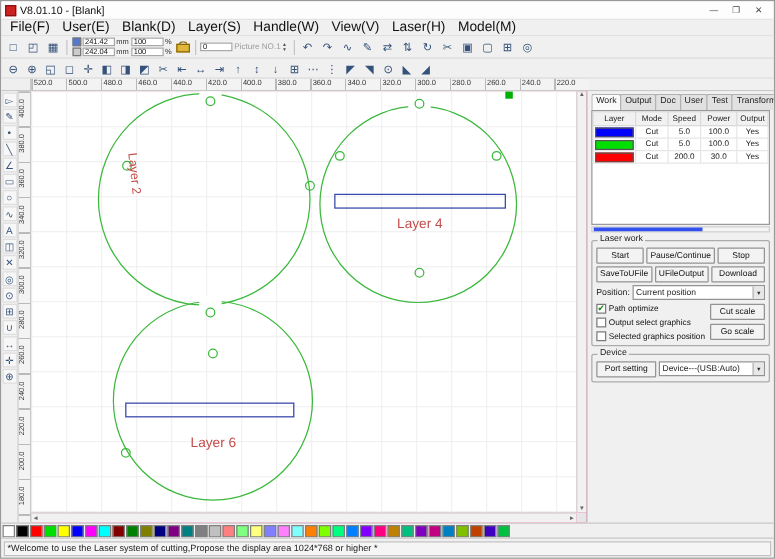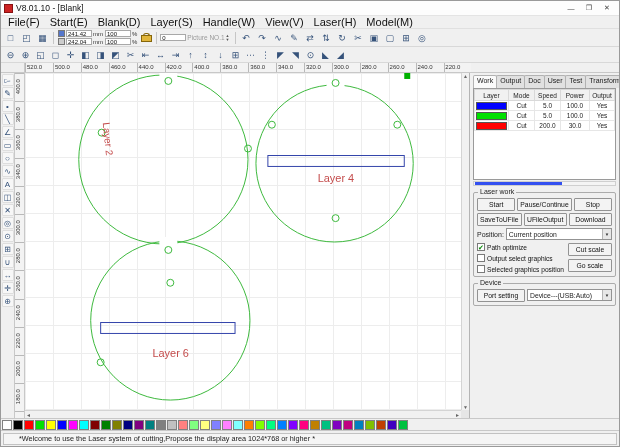--- a/index.html
+++ b/index.html
@@ -82,21 +82,21 @@
   .optleft { flex:1; display:flex; flex-direction:column; gap:3px; }
   .optright { flex:0 0 44px; display:flex; flex-direction:column; gap:3px; }
   .chk { display:flex; align-items:center; gap:2px; font-size:6.6px; white-space:nowrap; color:#111; }
   .box { flex:0 0 8px; width:8px; height:8px; background:#fff; border:1px solid #7a7a7a; font-size:7px; line-height:7px; color:#0a8a0a; display:flex; align-items:center; justify-content:center; }
   .devrow { display:flex; gap:2px; }
   .devrow .btn { flex:0 0 48px; }
   
   .palette { flex:0 0 12px; background:#f0f0f0; border-top:1px solid #c8c8c8; display:flex; align-items:center; padding-left:1px; overflow:hidden; }
   .swatch { flex:0 0 10px; width:10px; height:10px; border:1px solid #808080; margin-right:1px; }
   .statusbar { flex:0 0 16px; background:#f0f0f0; border-top:1px solid #c8c8c8; display:flex; align-items:center; gap:2px; padding:0 2px; }
-  .spanel { border:1px solid #c2c2c2; background:#f5f5f5; height:12px; line-height:10px; font-size:7.3px; padding:0 15px; color:#222; overflow:hidden; white-space:nowrap; }
+  .spanel { border:1px solid #c2c2c2; background:#f5f5f5; height:12px; line-height:10px; font-size:7.3px; padding:0 2px; color:#222; overflow:hidden; white-space:nowrap; }
   .status-msg { flex:1; }
   .status-coords { flex:0 0 118px; }
 </style>
 </head>
 <body>
 
 <div class="window">
 
   <div class="titlebar">
     <span class="appicon"></span>
@@ -104,21 +104,21 @@
     <span class="wincontrols">
       <span class="wc">—</span>
       <span class="wc">❐</span>
       <span class="wc close">✕</span>
     </span>
   </div>
 
   <div class="menubar">
 
   <span class="menu-item">File(F)</span>
-      <span class="menu-item">Start(E)</span>
+      <span class="menu-item">User(E)</span>
       <span class="menu-item">Blank(D)</span>
       <span class="menu-item">Layer(S)</span>
       <span class="menu-item">Handle(W)</span>
       <span class="menu-item">View(V)</span>
       <span class="menu-item">Laser(H)</span>
       <span class="menu-item">Model(M)</span>
     </div>
 
   <div class="toolbar t1">
     <span class="iconrow">

